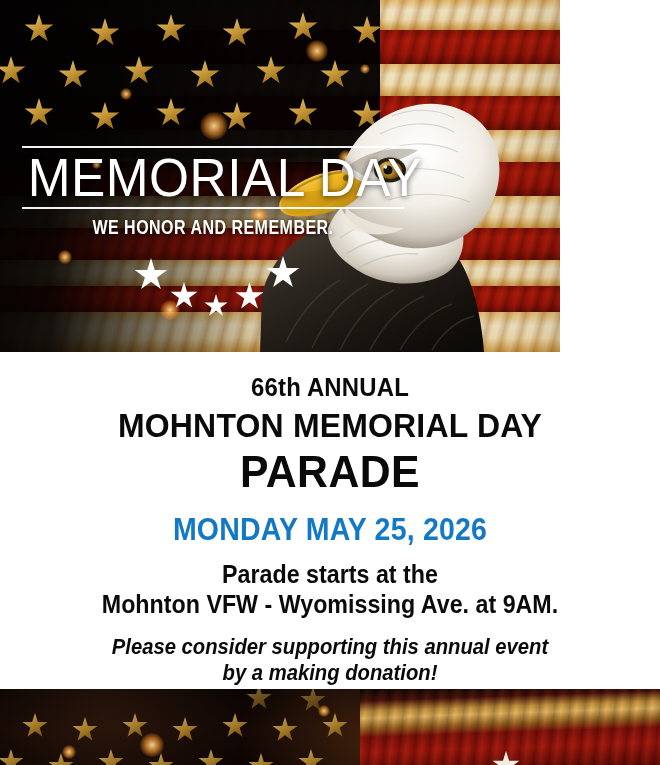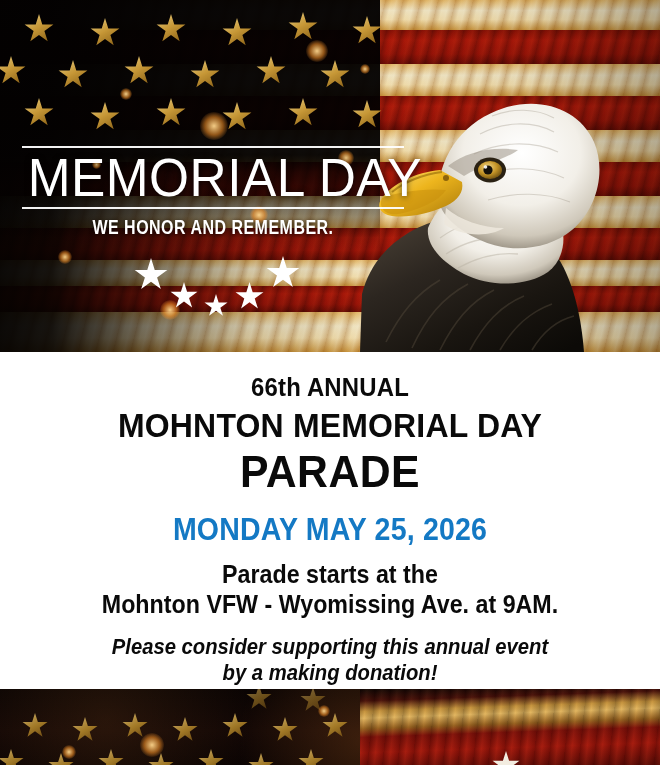--- a/index.html
+++ b/index.html
@@ -18,21 +18,21 @@
     height: 765px;
     overflow: hidden;
     background: #ffffff;
   }
 
   
   .hero {
     position: absolute;
     left: 0;
     top: 0;
-    width: 660px;
+    width: 560px;
     height: 352px;
     overflow: hidden;
     background: #15803d;
   }
 
   
   .hero-bg {
     position: absolute;
     inset: 0;
     background:

